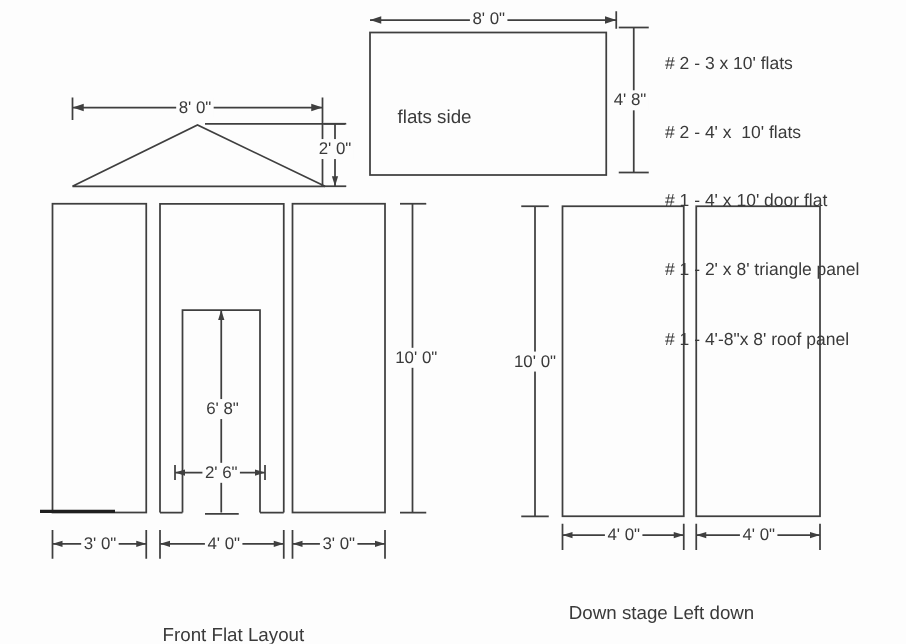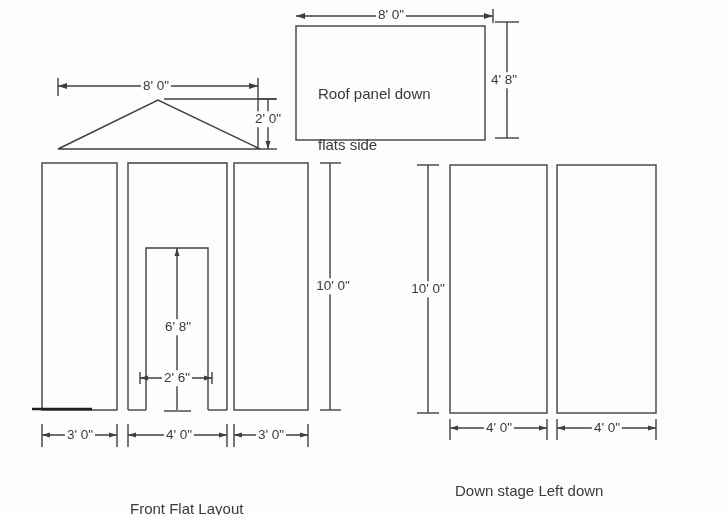--- a/index.html
+++ b/index.html
@@ -103,23 +103,29 @@
       <polygon points="227,435 219,432.5 219,437.5"></polygon>
       <polygon points="234,435 242,432.5 242,437.5"></polygon>
       <polygon points="308,435 300,432.5 300,437.5"></polygon>
       <polygon points="450,428 458,425.5 458,430.5"></polygon>
       <polygon points="547,428 539,425.5 539,430.5"></polygon>
       <polygon points="557,428 565,425.5 565,430.5"></polygon>
       <polygon points="656,428 648,425.5 648,430.5"></polygon>
     </g>
   </svg>
 
+  <div class="parts" style="left:532px; top:4px;">
+    <div># 2 - 3 x 10' flats</div>
+    <div># 2 - 4' x  10' flats</div>
+    <div># 1 - 4' x 10' door flat</div>
+    <div># 1 - 2' x 8' triangle panel</div>
+    <div># 1 - 4'-8"x 8' roof panel</div>
+  </div>
 
   <div class="txt" style="left:318px; top:51px;">
-    <div>Roof panel down</div>
     <div>flats side</div>
   </div>
 
   <div class="lbl" style="left:391px; top:15px;">8' 0"</div>
   <div class="lbl" style="left:504px; top:80px;">4' 8"</div>
   <div class="lbl" style="left:156px; top:86px;">8' 0"</div>
   <div class="lbl" style="left:268px; top:119px;">2' 0"</div>
   <div class="lbl" style="left:333px; top:286px;">10' 0"</div>
   <div class="lbl" style="left:178px; top:327px;">6' 8"</div>
   <div class="lbl" style="left:177px; top:378px;">2' 6"</div>

